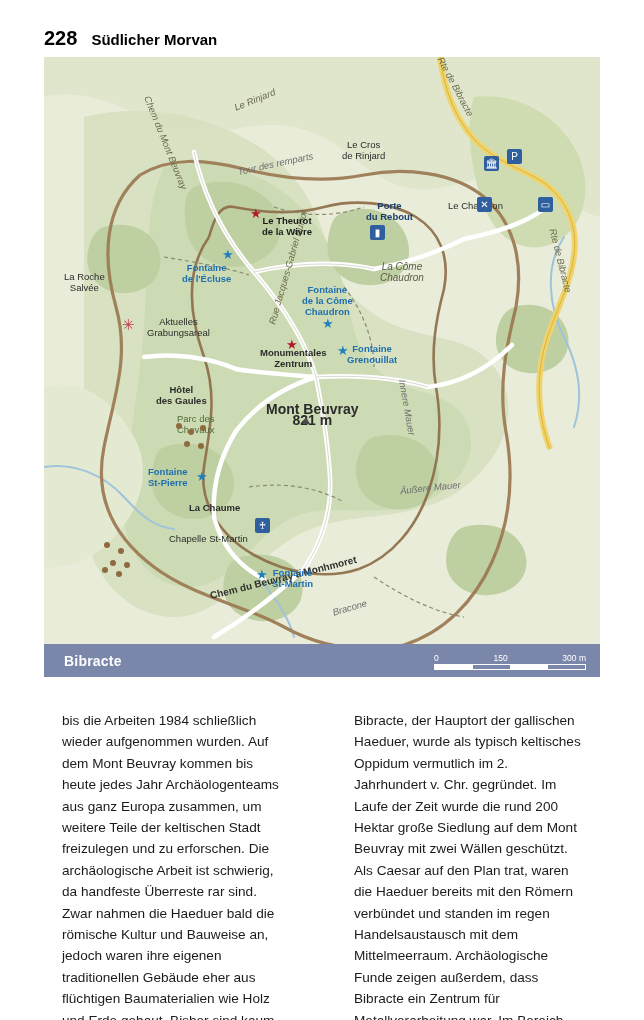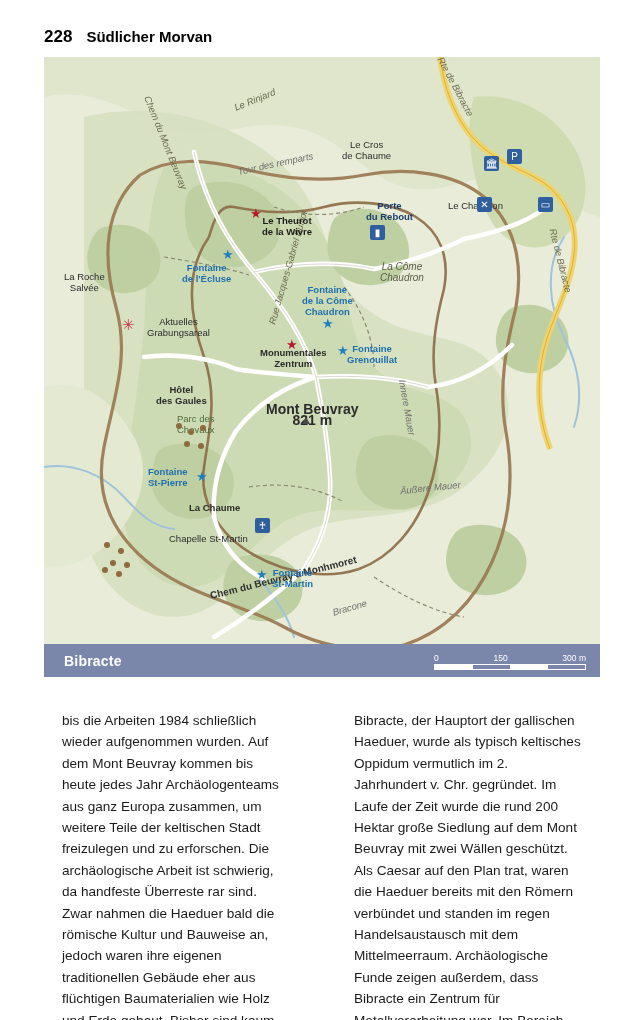--- a/index.html
+++ b/index.html
@@ -16,21 +16,21 @@
   
   .page-head {
     position: absolute;
     left: 44px;
     top: 27px;
     display: flex;
     align-items: baseline;
     gap: 14px;
   }
   .folio {
-    font-size: 17px;
+    font-size: 20px;
     font-weight: bold;
     color: #000;
   }
   .chapter-title {
     font-size: 15px;
     font-weight: bold;
     color: #000;
   }
 
   
@@ -261,21 +261,21 @@
   <div class="lbl road" style="left:72px; top:80px; transform:rotate(68deg);">Chem du Mont Beuvray</div>
   <div class="lbl grey" style="left:193px; top:101px; transform:rotate(-12deg);">Tour des remparts</div>
   <div class="lbl road" style="left:185px; top:205px; transform:rotate(-74deg);">Rue Jacques-Gabriel Bulliot</div>
   <div class="lbl road" style="left:484px; top:198px; transform:rotate(76deg);">Rte de Bibracte</div>
   <div class="lbl dark bold" style="left:164px; top:515px; transform:rotate(-14deg); font-size:10px;">Chem du Beuvray a Monhmoret</div>
   <div class="lbl grey" style="left:335px; top:345px; transform:rotate(80deg);">Innere Mauer</div>
   <div class="lbl grey" style="left:356px; top:425px; transform:rotate(-6deg);">Äußere Mauer</div>
   <div class="lbl grey" style="left:288px; top:545px; transform:rotate(-16deg);">Bracone</div>
 
   <div class="lbl place center" style="left:298px; top:82px;">Le Cros
-de Chaume</div>
+de Rinjard</div>
   <div class="lbl place" style="left:404px; top:143px;">Le Chaudron</div>
   <div class="lbl place bold center" style="left:322px; top:143px; color:#1a3e6e;">Porte
 du Rebout</div>
   <div class="lbl place bold center" style="left:218px; top:158px; color:#1b1b1b;">Le Theurot
 de la Wivre</div>
   <div class="lbl grey center" style="left:336px; top:204px; font-size:10px; color:#5b5b46;">La Côme
 Chaudron</div>
   <div class="lbl place center" style="left:20px; top:214px;">La Roche
 Salvée</div>
   <div class="lbl blue center bold" style="left:138px; top:205px;">Fontaine

